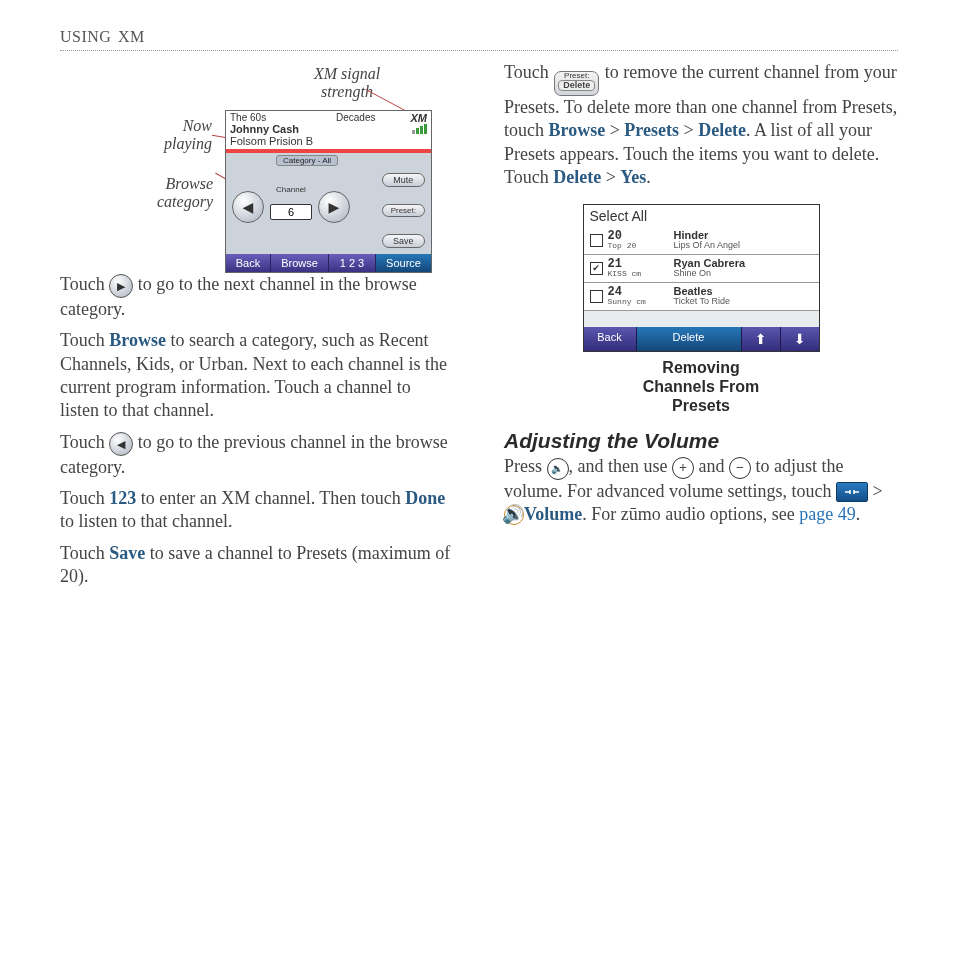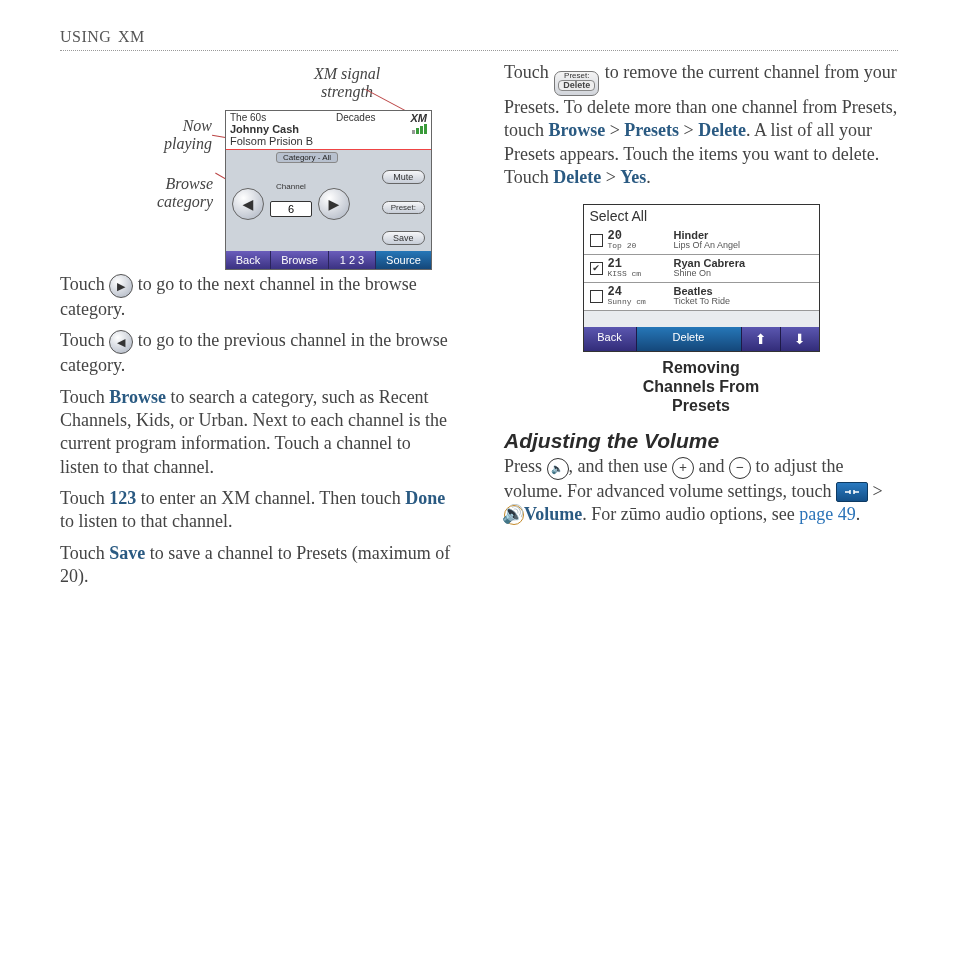--- a/index.html
+++ b/index.html
@@ -59,21 +59,21 @@
     position: absolute;
     left: 165px;
     top: 45px;
     width: 205px;
     border: 1px solid #666;
     background: #cdd3da;
     font-family: Arial, sans-serif;
   }
   .s1-top {
     background: #fff;
-    border-bottom: 1px solid #ef4444;
+    border-bottom: 4px solid #ef4444;
     padding: 1px 4px 2px 4px;
     font-size: 10px;
     position: relative;
   }
   .s1-top .genre { display:inline-block; }
   .s1-top .decades { position:absolute; left:110px; top:1px; font-size:10px; color:#333;}
   .s1-top .xm { position:absolute; right:4px; top:1px; font-size:11px; font-weight:bold; font-style:italic;}
   .s1-top .artist { font-weight:bold; font-size:11px;}
   .s1-top .song { font-size:11px;}
   .sigbar {
@@ -268,24 +268,24 @@
             <div class="bb bb3">1 2 3</div>
             <div class="bb bb4">Source</div>
           </div>
         </div>
       </div>
 
       <p>
         <span>Touch </span><span class="inline-icon circle-arrow">▶</span><span> to go to the next channel in the browse category.</span>
       </p>
       <p>
+        <span>Touch </span><span class="kw">Browse</span><span> to search a category, such as Recent Channels, Kids, or Urban. Next to each channel is the current program information. Touch a channel to listen to that channel.</span>
+      </p>
+      <p>
         <span>Touch </span><span class="inline-icon circle-arrow">◀</span><span> to go to the previous channel in the browse category.</span>
-      </p>
-      <p>
-        <span>Touch </span><span class="kw">Browse</span><span> to search a category, such as Recent Channels, Kids, or Urban. Next to each channel is the current program information. Touch a channel to listen to that channel.</span>
       </p>
       <p>
         <span>Touch </span><span class="kw">123</span><span> to enter an XM channel. Then touch </span><span class="kw">Done</span><span> to listen to that channel.</span>
       </p>
       <p>
         <span>Touch </span><span class="kw">Save</span><span> to save a channel to Presets (maximum of 20).</span>
       </p>
     </div>
 
     <div class="col">

